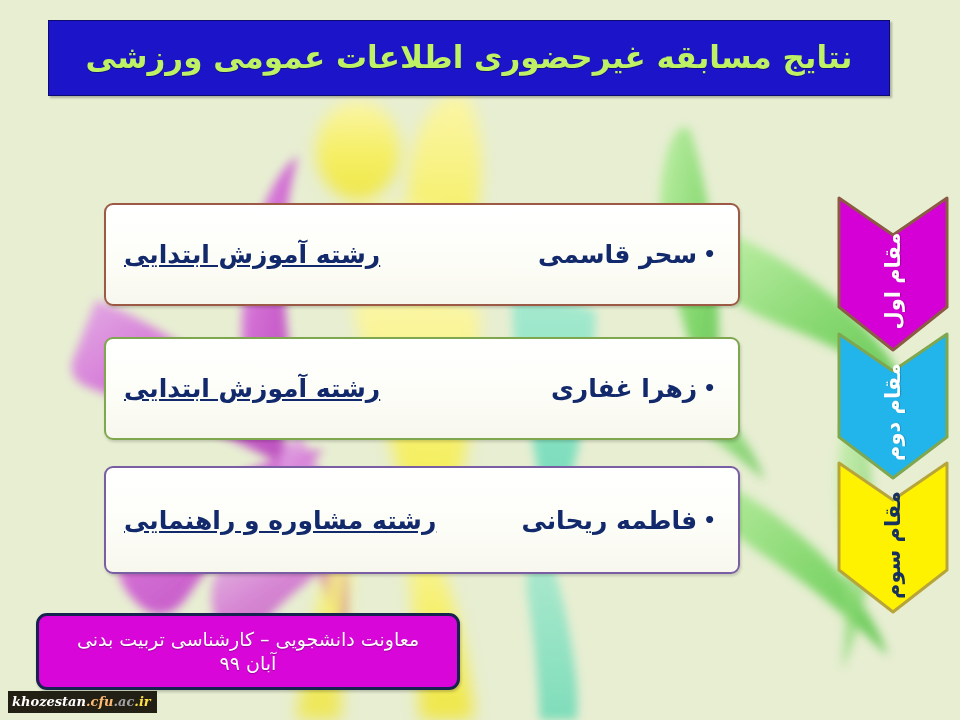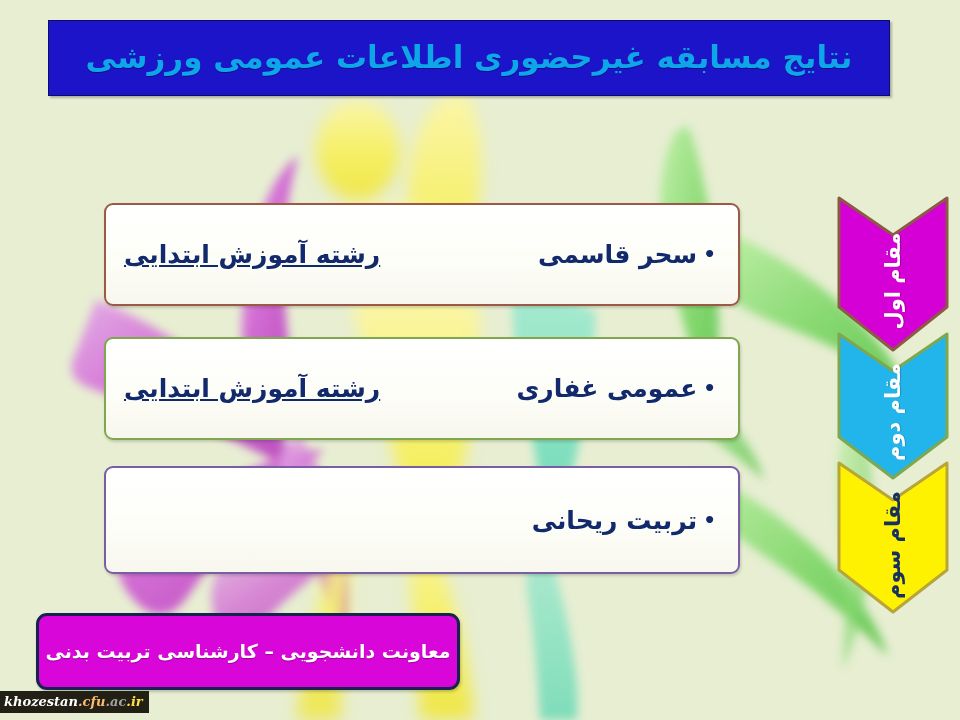--- a/index.html
+++ b/index.html
@@ -18,21 +18,21 @@
   
   .title-banner{
     position:absolute;left:48px;top:20px;width:840px;height:74px;
     background:#1b14c8;
     border:1px solid #0d0a6e;
     box-shadow:2px 2px 2px rgba(0,0,0,.25);
     display:flex;align-items:center;justify-content:center;
     z-index:6;
   }
   .title-banner .t{
-    color:#0ea5e9;
+    color:#bef264;
     font-size:31px;font-weight:bold;
     letter-spacing:0px;
     text-align:center;line-height:1.15;
     white-space:nowrap;
     direction:rtl;
     text-shadow:0 1px 0 rgba(0,0,0,.35);
   }
 
   
   .rows{position:absolute;left:0;top:0;width:960px;height:720px;z-index:5;}
@@ -101,29 +101,29 @@
   .footer-box{
     position:absolute;left:36px;top:613px;width:424px;height:77px;
     background:#d906d9;
     border:3px solid #16234f;
     border-radius:11px;
     display:flex;align-items:center;justify-content:center;
     box-shadow:1px 2px 3px rgba(0,0,0,.2);
     z-index:6;box-sizing:border-box;
   }
   .footer-box .ft{
-    color:#ffffff;font-size:19px;font-weight:bold;line-height:1.22;
+    color:#ffffff;font-size:19px;font-weight:normal;line-height:1.22;
     text-align:center;direction:rtl;
     text-shadow:0 1px 1px rgba(0,0,0,.3);
   }
   .footer-box .ft .l2{display:block;}
 
   
   .watermark{
-    position:absolute;left:0;top:691px;height:22px;
+    position:absolute;left:8px;top:691px;height:22px;
     background:#221f14;
     display:flex;align-items:flex-start;
     padding:0 6px 0 4px;
     z-index:7;
     direction:ltr;
   }
   .watermark span{
     font-family:"DejaVu Serif","Liberation Serif",serif;
     font-style:italic;font-weight:bold;font-size:13px;line-height:22px;
   }
@@ -221,58 +221,60 @@
       <div class="chev-label">
         <span>مقام اول</span>
       </div>
     </div>
   </div>
 
   <div class="row row-2">
     <div class="card">
       <div class="card-inner">
         <div class="person">
-          <span class="bullet">•</span><span>عمومی غفاری</span>
+          <span class="bullet">•</span><span>زهرا غفاری</span>
         </div>
         <div class="field">رشته آموزش ابتدایی</div>
       </div>
     </div>
     <div class="chev">
       <svg viewBox="0 0 114 150" xmlns="http://www.w3.org/2000/svg">
         <polygon points="3,3 57,40 111,3 111,106 57,147 3,106" fill="#22b5ec" stroke="#7ea74f" stroke-width="3" stroke-linejoin="round"></polygon>
       </svg>
       <div class="chev-label">
         <span>مقام دوم</span>
       </div>
     </div>
   </div>
 
   <div class="row row-3">
     <div class="card">
       <div class="card-inner">
         <div class="person">
-          <span class="bullet">•</span><span>تربیت ریحانی</span>
+          <span class="bullet">•</span><span>فاطمه ریحانی</span>
         </div>
+        <div class="field">رشته مشاوره و راهنمایی</div>
       </div>
     </div>
     <div class="chev">
       <svg viewBox="0 0 114 155" xmlns="http://www.w3.org/2000/svg">
         <polygon points="3,3 57,40 111,3 111,110 57,152 3,110" fill="#fff200" stroke="#b8a53a" stroke-width="3" stroke-linejoin="round"></polygon>
       </svg>
       <div class="chev-label">
         <span>مقام سوم</span>
       </div>
     </div>
   </div>
 
 </div>
 
 <div class="footer-box">
   <div class="ft">
     <span>معاونت دانشجویی – کارشناسی تربیت بدنی</span>
+    <span class="l2">آبان ۹۹</span>
   </div>
 </div>
 
 <div class="watermark">
   <span class="wm-1">khozestan</span>
     <span class="wm-2">.cfu</span>
     <span class="wm-3">.ac</span>
     <span class="wm-4">.ir</span>
 </div>
 

